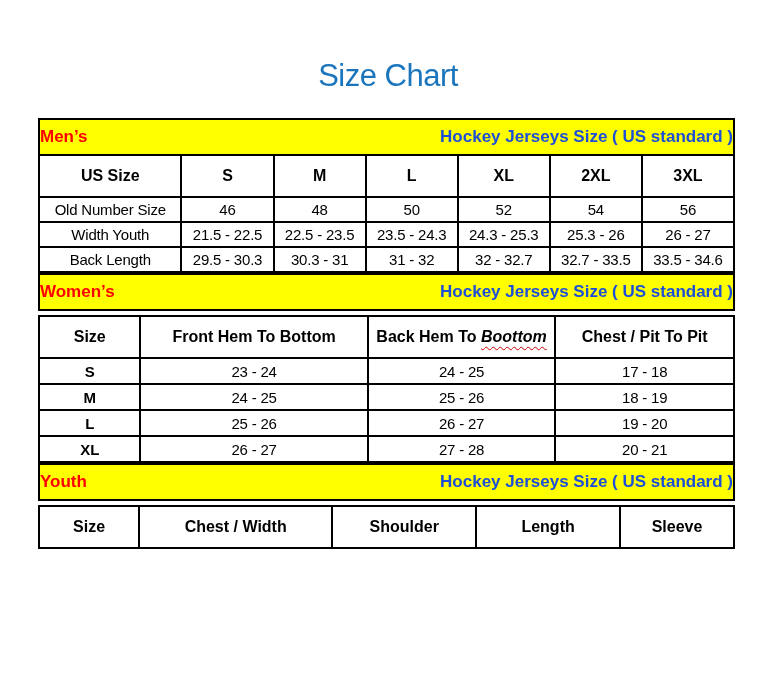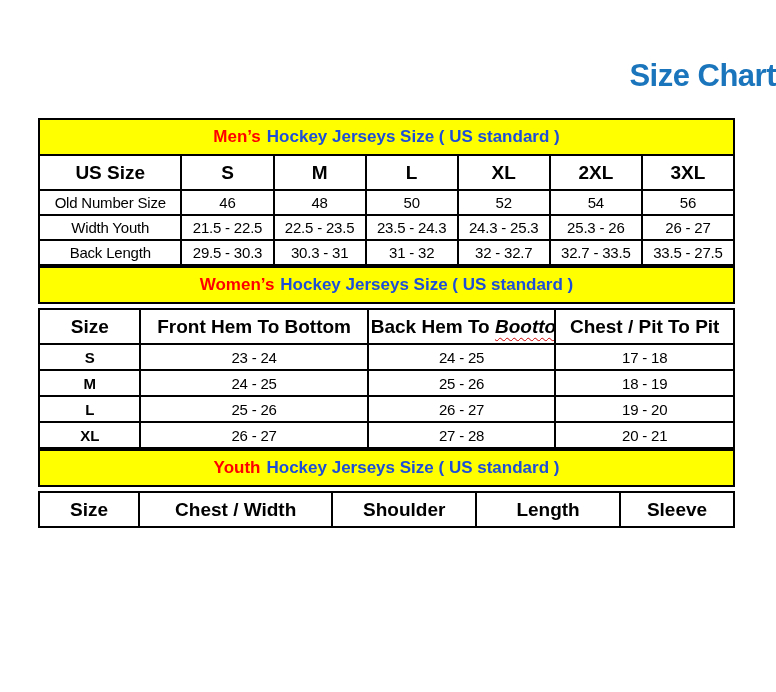--- a/index.html
+++ b/index.html
@@ -1,42 +1,42 @@
 <!DOCTYPE html>
 <html><head>
 <meta charset="utf-8">
 <style>
   html,body{margin:0;padding:0;}
   body{
     width:776px;height:692px;background:#ffffff;overflow:hidden;
     font-family:"Liberation Sans",sans-serif;color:#000;
   }
   .page-title{
-    margin:58px 0 0 0;text-align:right;
-    font-size:31px;font-weight:bold;color:#1B75BC;letter-spacing:-0.5px;
+    margin:58px 0 0 0;text-align:center;
+    font-size:31px;font-weight:normal;color:#1B75BC;letter-spacing:-0.5px;
   }
   .chart{width:697px;margin:24px 0 0 38px;}
   .band{
     box-sizing:border-box;height:38px;border:2px solid #000;background:#FFFF00;
-    display:flex;align-items:center;justify-content:center;
+    display:flex;align-items:center;justify-content:space-between;
     font-size:17px;font-weight:bold;
   }
   .band-highlight{color:#FF0000;}
   .band-rest{margin-left:6px;color:#1d4ed8;}
   table{
     width:100%;border-collapse:collapse;table-layout:fixed;
     margin-top:-2px;background:#fff;
   }
   table.gap-above{margin-top:4px;}
   th,td{
     box-sizing:border-box;border:2px solid #000;
     text-align:center;vertical-align:middle;
     padding:0 2px;overflow:hidden;white-space:nowrap;
   }
-  th{font-size:19px;font-weight:bold;height:35px;}
+  th{font-size:16px;font-weight:bold;height:42px;}
   td{font-size:15px;font-weight:normal;height:26px;letter-spacing:-0.2px;}
   .t-men td{height:25px;}
   .t-women .row-label,.t-youth .row-label{font-weight:bold;}
   .squiggle{
     text-decoration-line:underline;
     text-decoration-style:wavy;
     text-decoration-color:#CC0000;
     text-decoration-thickness:1px;
     text-underline-offset:4px;
     font-style:italic;
@@ -93,21 +93,21 @@
             <td>25.3 - 26</td>
             <td>26 - 27</td>
           </tr>
           <tr>
             <td class="row-label">Back Length</td>
             <td>29.5 - 30.3</td>
             <td>30.3 - 31</td>
             <td>31 - 32</td>
             <td>32 - 32.7</td>
             <td>32.7 - 33.5</td>
-            <td>33.5 - 27.5</td>
+            <td>33.5 - 34.6</td>
           </tr>
         </tbody>
     </table>
 
     <div class="band">
       <span class="band-highlight">Women’s</span>
       <span class="band-rest">Hockey Jerseys Size ( US standard )</span>
     </div>
     <table class="t-women gap-above">
       <colgroup>

